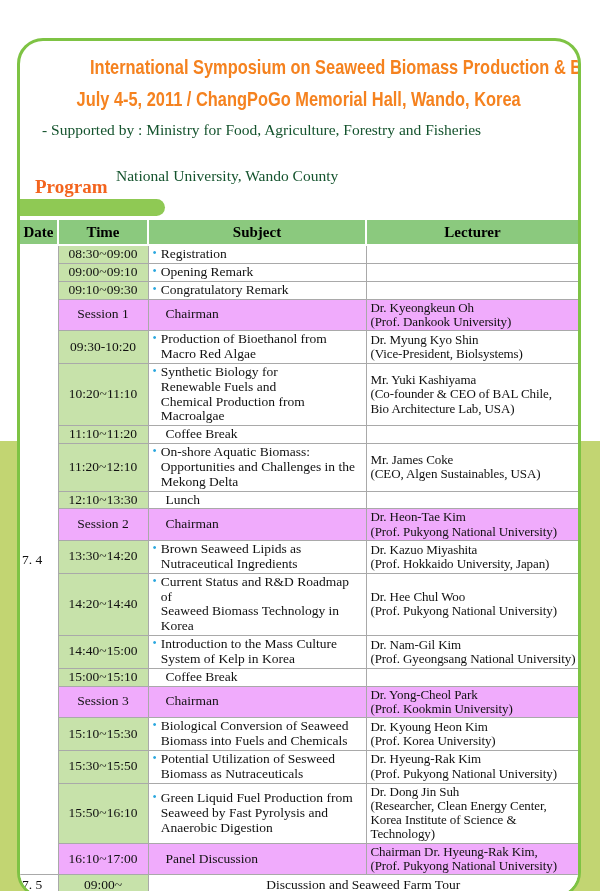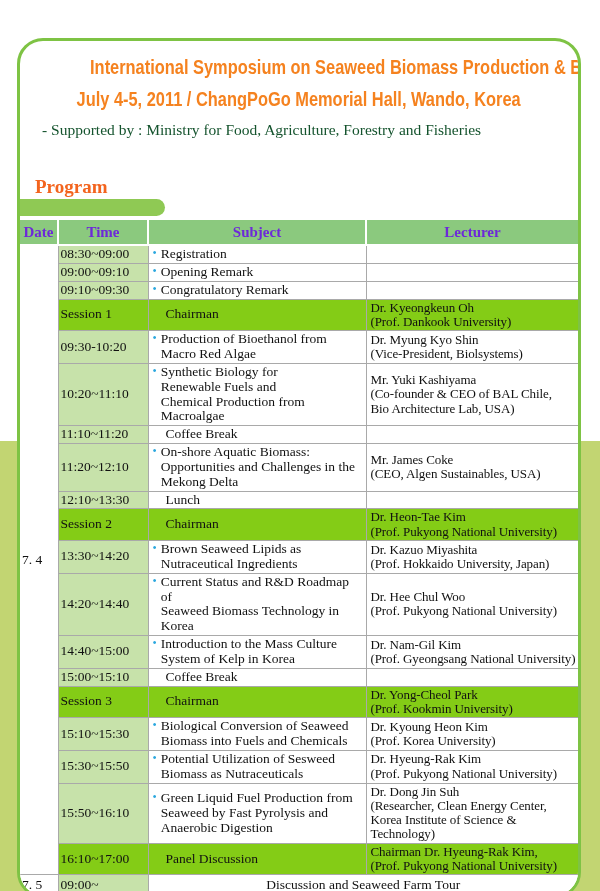--- a/index.html
+++ b/index.html
@@ -41,30 +41,30 @@
                  1.5px 1.5px 0 #fff, 0 -1.5px 0 #fff, 0 1.5px 0 #fff,
                 -1.5px 0 0 #fff, 1.5px 0 0 #fff;
   }
   table.program {
     border-collapse:collapse; table-layout:fixed; width:558px;
     border-style:hidden; font-size:13.5px; color:#111;
   }
   col.c-date { width:38px; } col.c-time { width:90px; }
   col.c-subj { width:218px; } col.c-lect { width:212px; }
   th {
-    background:#8bc97e; color:#6d28d9; border:2px solid #ffffff;
+    background:#8bc97e; color:#000000; border:2px solid #ffffff;
     font-size:15px; font-weight:bold; height:24px; padding:0;
   }
   td {
     border:1px solid #a9a9a9; vertical-align:middle;
     line-height:1.1; padding:1px 2px;
   }
   .date-cell { background:#ffffff; text-align:left; }
-  .time-cell { background:#c7e2aa; text-align:left; }
-  tr.session td { background:#84cc16; }
+  .time-cell { background:#c7e2aa; text-align:center; }
+  tr.session td { background:#f0abfc; }
   .subject-cell { padding:1px 2px 1px 3px; }
   .subj { display:flex; align-items:flex-start; }
   .bullet { color:#2aa7df; font-size:12px; margin:0 4px 0 1px; line-height:inherit; }
   .subj-text { white-space:pre-line; }
   .subj.plain { padding-left:14px;text-align:center; }
   .lect-cell { padding:1px 1px 1px 4px; font-size:13px; letter-spacing:-0.1px; }
   .lect-text { white-space:pre-line; }
   .day2-subject { text-align:center; background:#ffffff; height:18px; }
 </style>
 </head>
@@ -76,20 +76,21 @@
   <div class="card-header">
     <div class="titles">
       <div class="t-line">
         <span class="t-scale">International Symposium on Seaweed Biomass Production &amp; Bioenergy</span>
       </div>
       <div class="t-line">
         <span class="t-scale">July 4-5, 2011 / ChangPoGo Memorial Hall, Wando, Korea</span>
       </div>
     </div>
     <div class="org-line supported">- Supported by : Ministry for Food, Agriculture, Forestry and Fisheries</div>
+    <div class="org-line hosted2">National University, Wando County</div>
     <div class="program-bar"></div>
     <div class="program-text">Program</div>
   </div>
 
   <table class="program">
     <colgroup>
       <col class="c-date">
         <col class="c-time">
         <col class="c-subj">
         <col class="c-lect">

